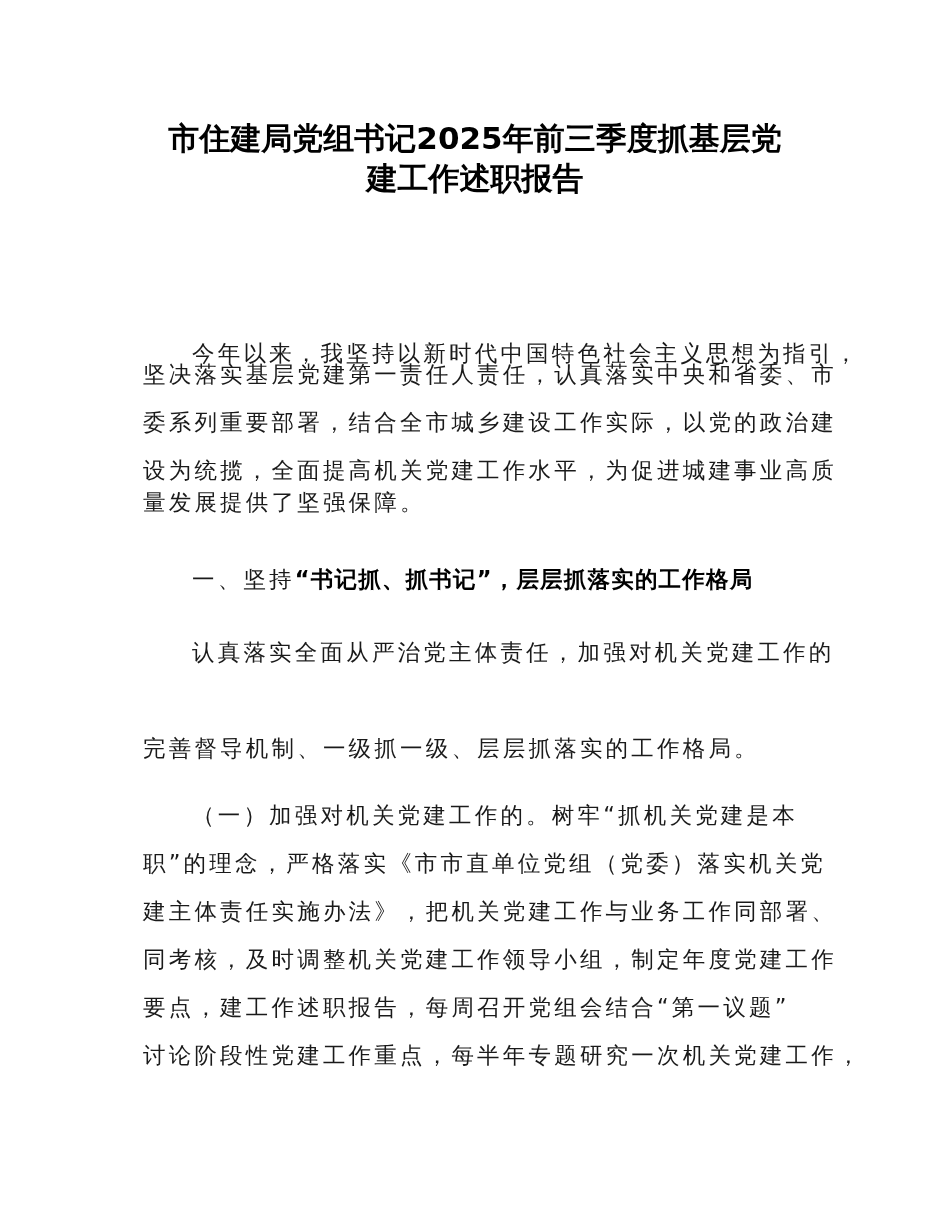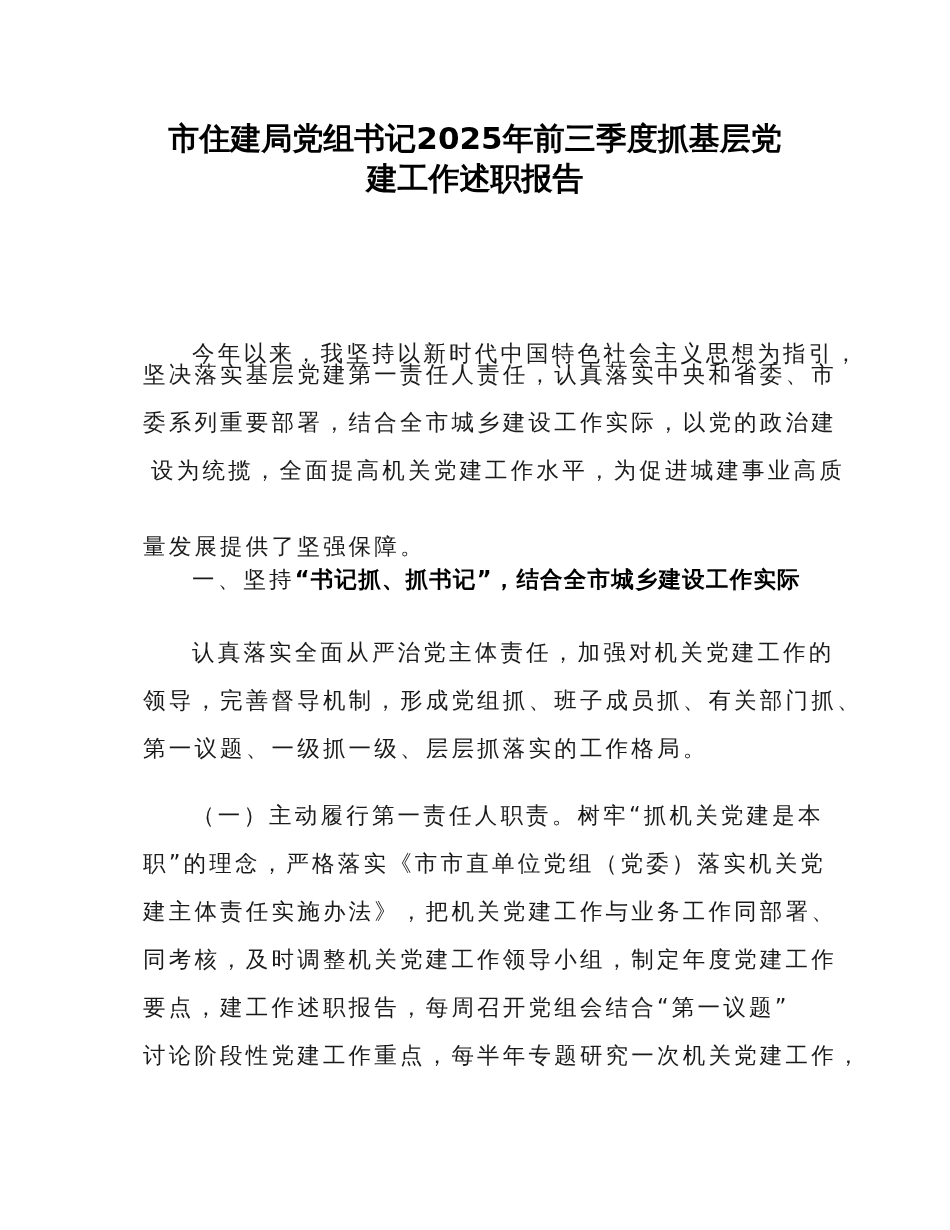--- a/index.html
+++ b/index.html
@@ -63,31 +63,30 @@
 <body>
 
 <div class="page">
 
   <div class="title-line" style="top:118px;">市住建局党组书记2025年前三季度抓基层党</div>
   <div class="title-line" style="top:158px;">建工作述职报告</div>
 
   <div class="line indent" style="top:311px;margin-top:27px;">今年以来，我坚持以新时代中国特色社会主义思想为指引，</div>
   <div class="line" style="top:359px;">坚决落实基层党建第一责任人责任，认真落实中央和省委、市</div>
   <div class="line" style="top:407px;text-align:center;">委系列重要部署，结合全市城乡建设工作实际，以党的政治建</div>
-  <div class="line" style="top:455px;margin-left:8px;">设为统揽，全面提高机关党建工作水平，为促进城建事业高质</div>
-  <div class="line" style="top:531px;">量发展提供了坚强保障。</div>
+  <div class="line" style="top:455px;">设为统揽，全面提高机关党建工作水平，为促进城建事业高质</div>
+  <div class="line" style="top:487px;">量发展提供了坚强保障。</div>
 
   <div class="line indent" style="top:564px;">
-    <span class="heading-normal">一、坚持</span><span class="heading-bold">“书记抓、抓书记”，结合全市城乡建设工作实际</span>
+    <span class="heading-normal">一、坚持</span><span class="heading-bold">“书记抓、抓书记”，层层抓落实的工作格局</span>
   </div>
 
   <div class="line indent" style="top:637px;">认真落实全面从严治党主体责任，加强对机关党建工作的</div>
-  <div class="line" style="top:685px;">领导，完善督导机制，形成党组抓、班子成员抓、有关部门抓、</div>
-  <div class="line" style="top:733px;">第一议题、一级抓一级、层层抓落实的工作格局。</div>
+  <div class="line" style="top:733px;">完善督导机制、一级抓一级、层层抓落实的工作格局。</div>
 
-  <div class="line indent" style="top:800px;">（一）主动履行第一责任人职责。树牢“抓机关党建是本</div>
+  <div class="line indent" style="top:800px;">（一）加强对机关党建工作的。树牢“抓机关党建是本</div>
   <div class="line" style="top:848px;">职”的理念，严格落实《市市直单位党组（党委）落实机关党</div>
   <div class="line" style="top:896px;">建主体责任实施办法》，把机关党建工作与业务工作同部署、</div>
   <div class="line" style="top:944px;">同考核，及时调整机关党建工作领导小组，制定年度党建工作</div>
   <div class="line" style="top:992px;">要点，建工作述职报告，每周召开党组会结合“第一议题”</div>
   <div class="line" style="top:1040px;">讨论阶段性党建工作重点，每半年专题研究一次机关党建工作，</div>
 
 </div>
 
 </body></html>

